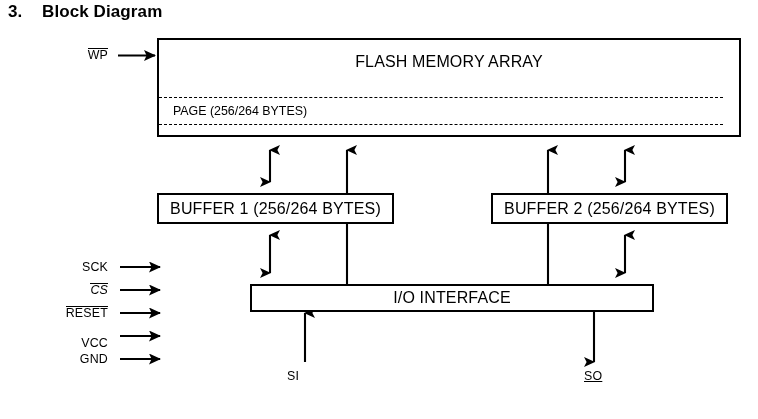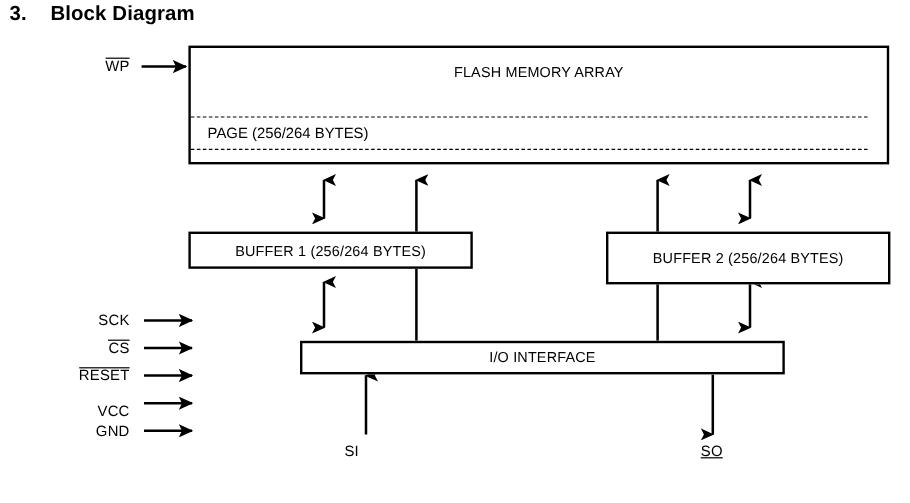--- a/index.html
+++ b/index.html
@@ -47,21 +47,21 @@
 
   
   .box {
     position: absolute;
     box-sizing: border-box;
     border: 2.4px solid #000;
     background: #ffffff;
   }
   .box-label {
     position: absolute;
-    font-size: 12px;
+    font-size: 16px;
     white-space: nowrap;
     letter-spacing: 0.15px;
   }
 
   #flash-array {
     left: 157px;
     top: 38px;
     width: 584px;
     height: 99px;
   }
@@ -90,24 +90,24 @@
     white-space: nowrap;
   }
 
   #buffer1 {
     left: 157px;
     top: 193px;
     width: 237px;
     height: 31px;
   }
   #buffer2 {
-    left: 505px;
+    left: 491px;
     top: 193px;
     width: 237px;
-    height: 44px;
+    height: 31px;
     padding-left: 44px;
   }
   #io-interface {
     left: 250px;
     top: 284px;
     width: 404px;
     height: 28px;
   }
   .box-label-centered {
     left: 0;
@@ -129,21 +129,21 @@
     width: 80px;
   }
   .ovl {
     border-top: 1.3px solid #000;
     padding-top: 0px;
     display: inline-block;
     line-height: 1.05;
   }
   #pin-wp   { left: 28px;  top: 48px; text-decoration: underline;  }
   #pin-sck  { left: 28px;  top: 260px; }
-  #pin-cs   { left: 28px;  top: 283px; }
+  #pin-cs   { left: 28px;  top: 283px; font-style: italic; }
   #pin-reset{ left: 28px;  top: 306px; }
   #pin-vcc  { left: 28px;  top: 336px; }
   #pin-gnd  { left: 28px;  top: 352px; }
 
   #pin-si {
     left: 287px;
     top: 369px;
   }
   #pin-so {
     left: 584px;

